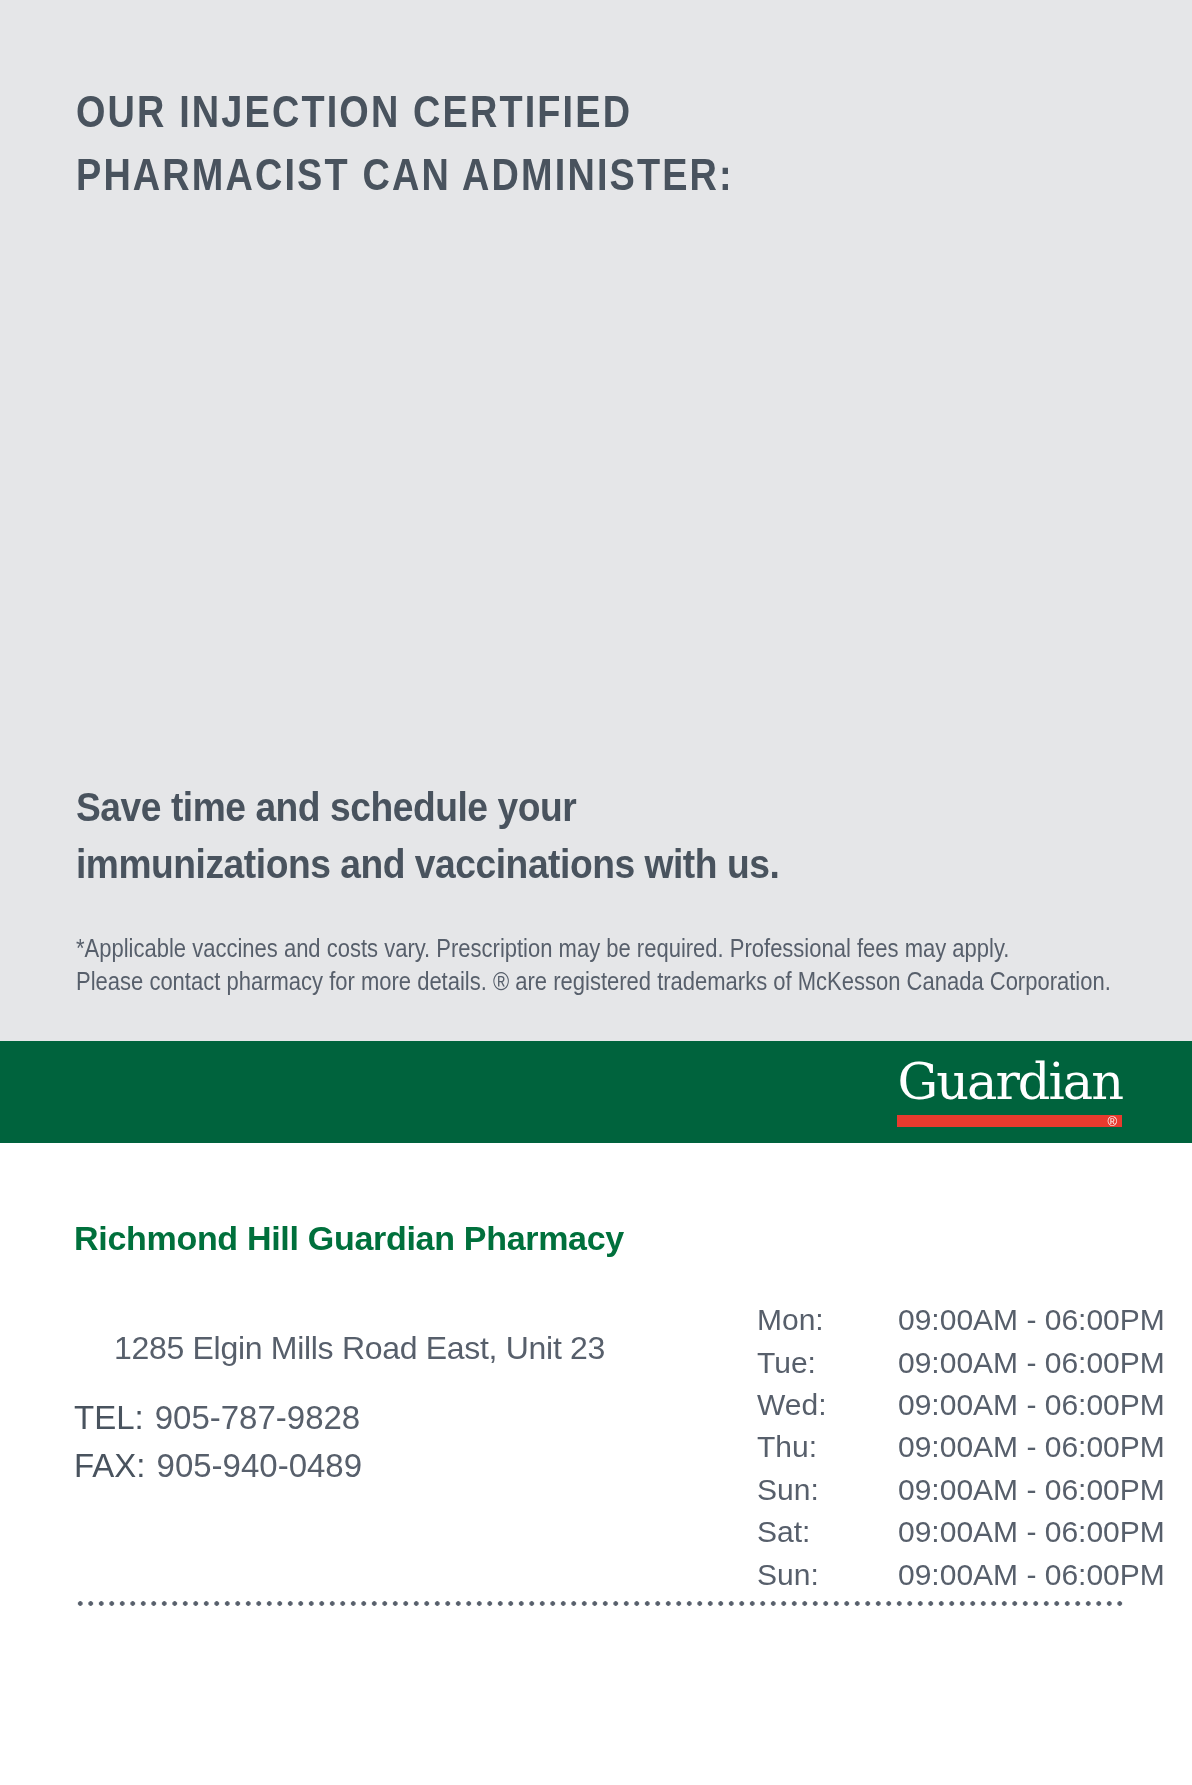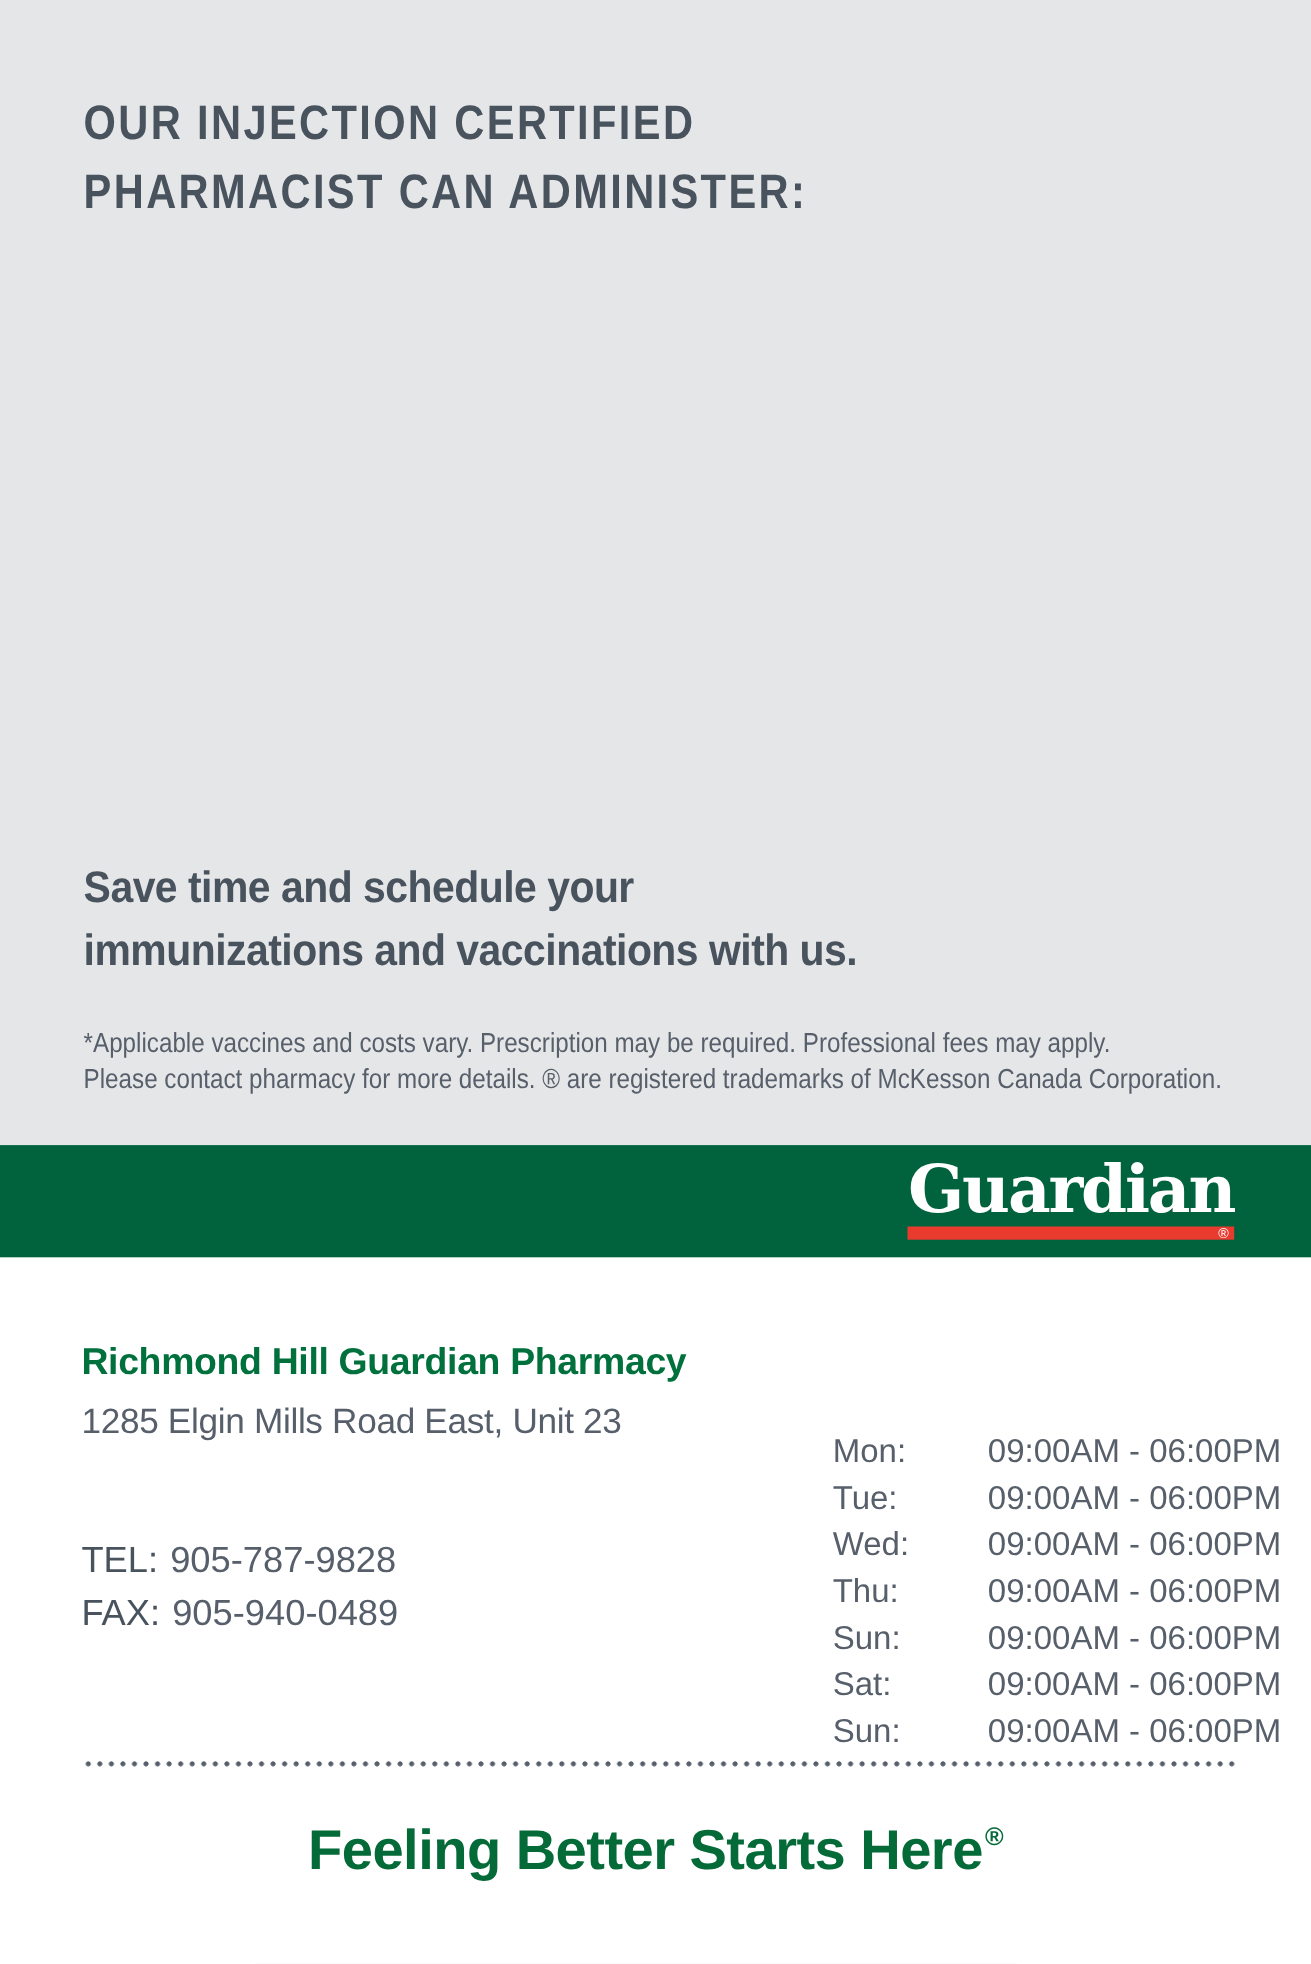--- a/index.html
+++ b/index.html
@@ -48,22 +48,22 @@
   .hero-disclaimer span{display:block;}
   
   .band{
     position:absolute;left:0;top:1041px;width:1192px;height:102px;
     background:var(--band-green);
   }
   .logo{
     position:absolute;right:70px;top:10px;display:inline-block;
   }
   .logo-text{
-    font-family:"DejaVu Serif",serif;font-weight:bold;
-    font-size:60px;line-height:62px;color:var(--white);
+    font-family:"DejaVu Serif",serif;font-weight:normal;
+    font-size:51px;line-height:62px;color:var(--white);
     letter-spacing:-2px;white-space:nowrap;
   }
   .logo-bar{
     margin-top:2px;height:12px;background:var(--logo-red);position:relative;
   }
   .logo-reg{
     position:absolute;right:5px;top:50%;transform:translateY(-50%);
     font-family:"Liberation Sans",sans-serif;
     font-size:13px;line-height:1;color:var(--white);
   }
@@ -71,21 +71,21 @@
   .store-name{
     position:absolute;left:74px;top:1218px;margin:0;
     font-size:34px;line-height:40px;font-weight:bold;
     letter-spacing:-0.3px;color:var(--store-green);white-space:nowrap;
   }
   .addr{
     position:absolute;left:74px;
     font-size:32px;line-height:38px;color:var(--body-text);
     letter-spacing:-0.3px;white-space:nowrap;
   }
-  .addr1{top:1273px;}
+  .addr1{top:1329px;margin-left:40px;}
   .addr2{top:1323px;}
   .phone-row{
     position:absolute;left:74px;display:flex;align-items:baseline;
     font-size:33px;line-height:39px;white-space:nowrap;
   }
   .phone-row .lbl{font-weight:normal;color:var(--heading-text);margin-right:11px;}
   .phone-row .num{color:var(--body-text);}
   .tel-row{top:1398px;}
   .fax-row{top:1446px;}
   
@@ -180,17 +180,14 @@
       <span class="time">09:00AM - 06:00PM</span>
     </div>
     <div class="hrow">
       <span class="day">Sun:</span>
       <span class="time">09:00AM - 06:00PM</span>
     </div>
   </div>
 
   <div class="dots"></div>
 
-  <div class="tagline">
-    <span>Feeling Better Starts Here</span><span class="reg">®</span>
-  </div>
 
 </div>
 
 </body></html>

